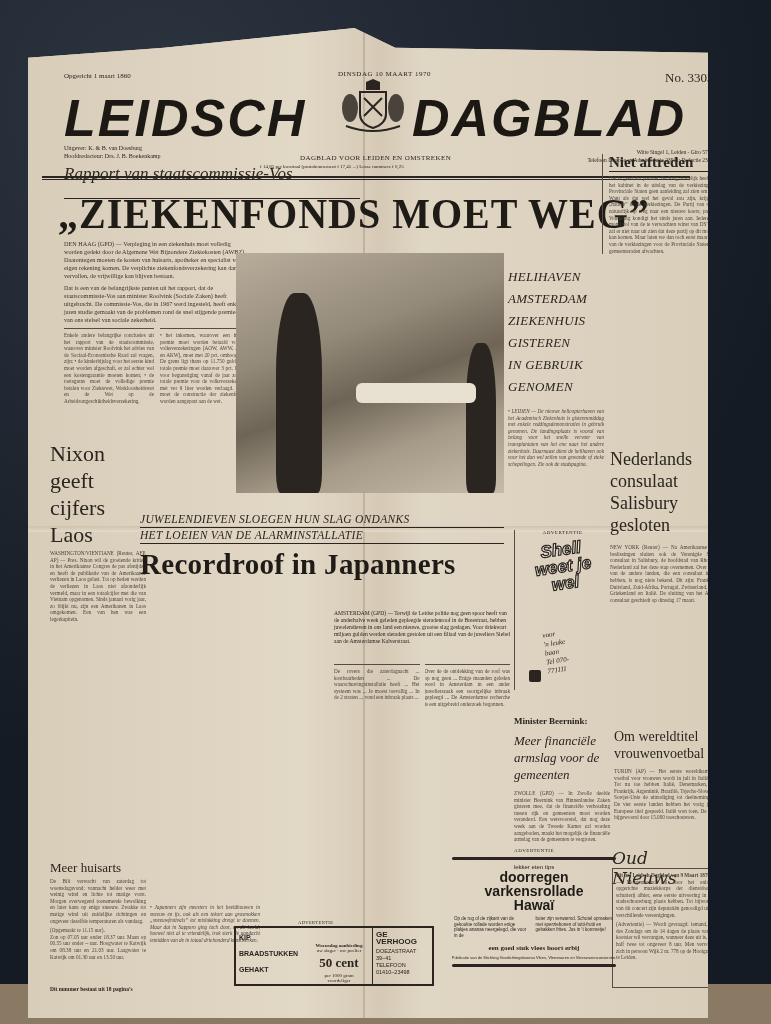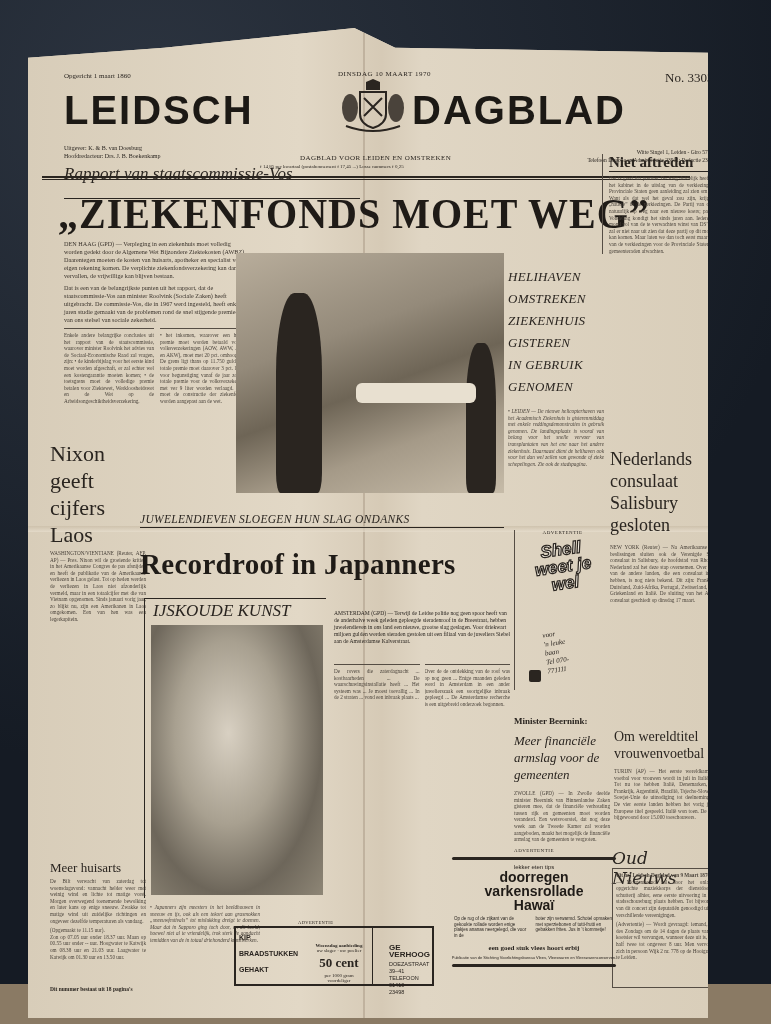--- a/index.html
+++ b/index.html
@@ -24,21 +24,21 @@
   }
   .fold-v { position: absolute; left: 335px; top: 0; bottom: 0; width: 2px; background: rgba(120,100,80,.25); }
   .fold-h { position: absolute; left: 0; right: 0; top: 498px; height: 6px; background: linear-gradient(#c9bca6, #e8dfcf); opacity: .7; }
 
   .masthead { position: absolute; left: 14px; top: 38px; width: 690px; height: 110px; }
   .est { position: absolute; left: 22px; top: 6px; font-size: 7px; }
   .issue-no { position: absolute; right: 12px; top: 4px; font-size: 13px; margin-left: 24px; }
   .date { position: absolute; left: 296px; top: 4px; font-size: 7px; letter-spacing: .5px; }
   .title-left, .title-right {
     position: absolute; top: 22px; font-family: "Liberation Sans", sans-serif;
-    font-weight: 700; font-size: 40px; letter-spacing: 2px; color: #1c1915;
+    font-weight: 700; font-size: 52px; letter-spacing: 2px; color: #1c1915; font-style: italic;
   }
   .title-left { left: 22px; }
   .title-right { left: 370px; }
   .crest { position: absolute; left: 296px; top: 12px; width: 70px; height: 58px; }
   .editor { position: absolute; left: 22px; top: 78px; font-size: 6px; line-height: 8px; }
   .subtitle { position: absolute; left: 258px; top: 88px; font-size: 7px; letter-spacing: .4px; }
   .prices { position: absolute; left: 218px; top: 98px; font-size: 5px; }
   .address { position: absolute; right: 16px; top: 82px; font-size: 5.5px; text-align: right; line-height: 8px; }
   .rule-double { position: absolute; left: 14px; right: 18px; top: 148px; border-top: 2px solid #2a2520; border-bottom: 1px solid #2a2520; height: 4px; }
 
@@ -95,21 +95,21 @@
   .oud-box { position: absolute; left: 584px; top: 840px; width: 108px; height: 120px; border: 1px solid #554d44; padding: 3px; }
 
   .weer-head { position: absolute; left: 22px; top: 832px; font-size: 13px; }
   .weer-body { position: absolute; left: 22px; top: 850px; width: 96px; }
   .weer-foot { position: absolute; left: 22px; top: 958px; font-size: 5.5px; font-weight: 700; }
 
   .kip-ad { position: absolute; left: 206px; top: 898px; width: 200px; height: 60px; border: 2px solid #2a2520; display: flex; }
   .kip-ad .left { width: 70px; font-family: "Liberation Sans", sans-serif; font-weight: 700; font-size: 7px; line-height: 16px; padding: 2px 3px; }
   .kip-ad .mid { flex: 1; text-align: center; font-size: 5px; padding-top: 15px; }
   .kip-ad .price { font-weight: 700; font-size: 13px; margin: 2px 0; }
-  .kip-ad .right { width: 60px; border-left: 1px solid #2a2520; font-size: 5.5px; padding: 16px; line-height: 7px; font-family: "Liberation Sans", sans-serif; }
+  .kip-ad .right { width: 60px; border-left: 1px solid #2a2520; font-size: 5.5px; padding: 3px; line-height: 7px; font-family: "Liberation Sans", sans-serif; }
   .kip-ad .right b { font-size: 8px; display: block; margin-bottom: 3px; }
   .kip-label { position: absolute; left: 270px; top: 892px; font-size: 4.5px; letter-spacing: .4px; }
 
   .pork-ad { position: absolute; left: 418px; top: 820px; width: 176px; height: 140px; text-align: center; }
   .pork-ad .rule { height: 3px; background: #2a2520; margin: 4px 6px; border-radius: 2px; }
   .pork-tip { font-family: "Liberation Sans", sans-serif; font-size: 6px; margin-top: 4px; }
   .pork-title { font-family: "Liberation Sans", sans-serif; font-weight: 700; font-size: 14px; line-height: 14px; color: #1f1b17; }
   .pork-text { display: flex; gap: 6px; font-family: "Liberation Sans", sans-serif; font-size: 4.5px; line-height: 5.5px; text-align: left; padding: 4px 8px; }
   .pork-slogan { font-weight: 700; font-size: 7px; margin-top: 2px; }
   .pork-foot { font-size: 4px; font-family: "Liberation Sans", sans-serif; margin-top: 3px; }
@@ -161,47 +161,44 @@
     <div class="bodytext">• het inkomen, waarover een hoogste premie moet worden betaald voor de volksverzekeringen (AOW, AWW, AWBZ en AKW), moet met 20 pct. omhoog gaan. De grens ligt thans op 11.750 gulden. De totale premie moet daarover 3 pct. lager; • voor begunstiging vanaf de jaar zorg. de totale premie voor de volksverzekeringen met ver 9 liter worden verlaagd. Verder moet de constructie der ziekenfondsen worden aangepast aan de wet.</div>
   </div>
 
   <div class="photo-heli">
     <div class="figure" style="left:40px;top:40px;width:46px;height:200px;"></div>
     <div class="figure" style="left:230px;top:90px;width:30px;height:150px;"></div>
     <div class="figure" style="left:120px;top:130px;width:120px;height:20px;background:#e8e0d0;border-radius:6px;"></div>
   </div>
   <div class="heli-head">
     <div>HELIHAVEN</div>
-    <div>OMSTREKEN</div>
+    <div>AMSTERDAM</div>
     <div>ZIEKENHUIS</div>
     <div>GISTEREN</div>
     <div>IN GEBRUIK</div>
     <div>GENOMEN</div>
   </div>
   <div class="heli-body bodytext">• LEIDEN — De nieuwe helicopterhaven van het Academisch Ziekenhuis is gisterenmiddag met enkele reddingsdemonstraties in gebruik genomen. De landingsplaats is vooral van belang voor het snelle vervoer van transplantaten van het ene naar het andere ziekenhuis. Daarnaast dient de helihaven ook voor het dan wel zeilen van gewonde of zieke schepelingen. Zie ook de stadspagina.</div>
 
   <div class="side-col">
     <div class="niet-title">Niet aftreden</div>
     <div class="bodytext">Het is goed dat premier De Jong duidelijk heeft gesteld dat het kabinet in de uitslag van de verkiezingen voor de Provinciale Staten geen aanleiding zal zien om af te treden. Want als dat wel het geval zou zijn, krijgen we een „hausse” in de verkiezingen. De Partij van de Arbeid is natuurlijk op weg naar een nieuwe koers; partijvoorzitter Vondeling kondigt het sinds jaren aan. Iedereen heeft de mond vol van de te verwachten winst van DS'70, maar het zal er niet naar uit zien dat deze partij op dit moment verder kan komen. Maar laten we dan toch eerst maar de uitslagen van de verkiezingen voor de Provinciale Staten en voor de gemeenteraden afwachten.</div>
   </div>
   <div class="side-h2">Nederlands consulaat Salisbury gesloten</div>
   <div class="side-body2 bodytext">NEW YORK (Reuter) — Na Amerikaanse en andere beslissingen sluiten ook de Verenigde Staten hun consulaat in Salisbury, de hoofdstad van Rhodesië. Ook Nederland zal het deze stap overnemen. Over de houding van de andere landen, die een consulaat in Rhodesië hebben, is nog niets bekend. Dit zijn: Frankrijk, West-Duitsland, Zuid-Afrika, Portugal, Zwitserland, Oostenrijk, Griekenland en Italië. De sluiting van het Amerikaanse consulaat geschiedt op dinsdag 17 maart.</div>
 
   <div class="nixon-head">Nixon geeft cijfers Laos</div>
   <div class="nixon-body bodytext">WASHINGTON/VIENTIANE (Reuter, AFP, AP) — Pres. Nixon wil de groeiende kritiek in het Amerikaanse Congres de pas afsnijden en heeft de publikatie van de Amerikaanse verliezen in Laos gelast. Tot op heden werden de verliezen in Laos niet afzonderlijk vermeld, maar in een totaalcijfer met die van Vietnam opgenomen. Sinds januari vorig jaar, zo blijkt nu, zijn een Amerikanen in Laos omgekomen. Een van hen was een legerkapitein.</div>
 
   <div class="jewel-banner">
     <span>JUWELENDIEVEN SLOEGEN HUN SLAG ONDANKS</span>
+    <span>HET LOEIEN VAN DE ALARMINSTALLATIE</span>
   </div>
   <div class="record-head">Recordroof in Japanners</div>
 
-  <div class="ijs-box">
-    <div class="ijs-title">IJSKOUDE KUNST</div>
-    <div class="ijs-photo"></div>
-  </div>
   <div class="ijs-caption bodytext">• Japanners zijn meesters in het beeldhouwen in sneeuw en ijs, ook als een tekort aan grasmokken „sneeuwfestivals” tot mislukking dreigt te doemen. Maar dat in Sapporo ging toch door, en dit beeld, hoewel niet al te vriendelijk, trok sterk de aandacht temidden van de in totaal driehonderd kunstwerken.</div>
 
   <div class="amst-lead">AMSTERDAM (GPD) — Terwijl de Leidse politie nog geen spoor heeft van de anderhalve week geleden gepleegde sieradenroof in de Breestraat, hebben juwelendieven in ons land een nieuwe, grootse slag geslagen. Voor driekwart miljoen gulden werden sieraden gestolen uit een filiaal van de juweliers Siebel aan de Amsterdamse Kalverstraat.</div>
   <div class="amst-cols">
     <div class="bodytext">De rovers die zaterdagnacht ... kostbaarheden ... De waarschuwingsinstallatie heeft ... Het systeem was ... Je moest toevallig ... In de 2 straten ... vond een inbraak plaats ...</div>
     <div class="bodytext">Over de de ontdekking van de roof was op nog geen ... Enige maanden geleden werd in Amsterdam in een ander juwelierszaak een soortgelijke inbraak gepleegd ... De Amsterdamse recherche is een uitgebreid onderzoek begonnen.</div>
   </div>
 
   <div class="shell-ad">
     <div class="ad-label">ADVERTENTIE</div>

